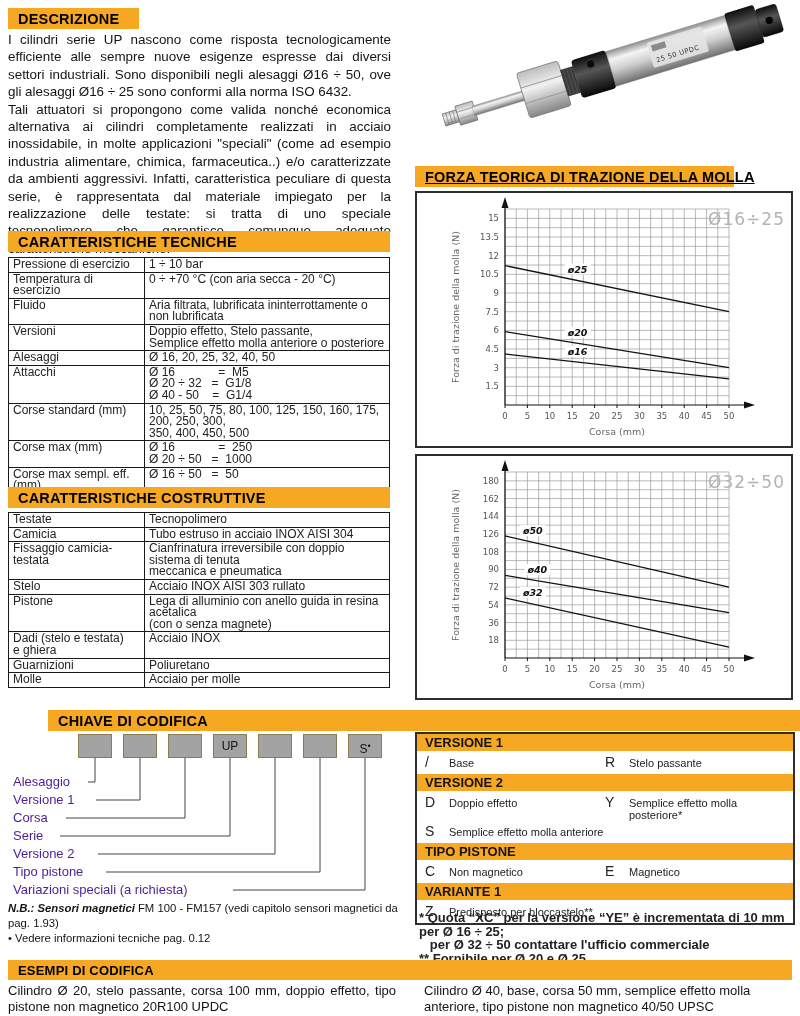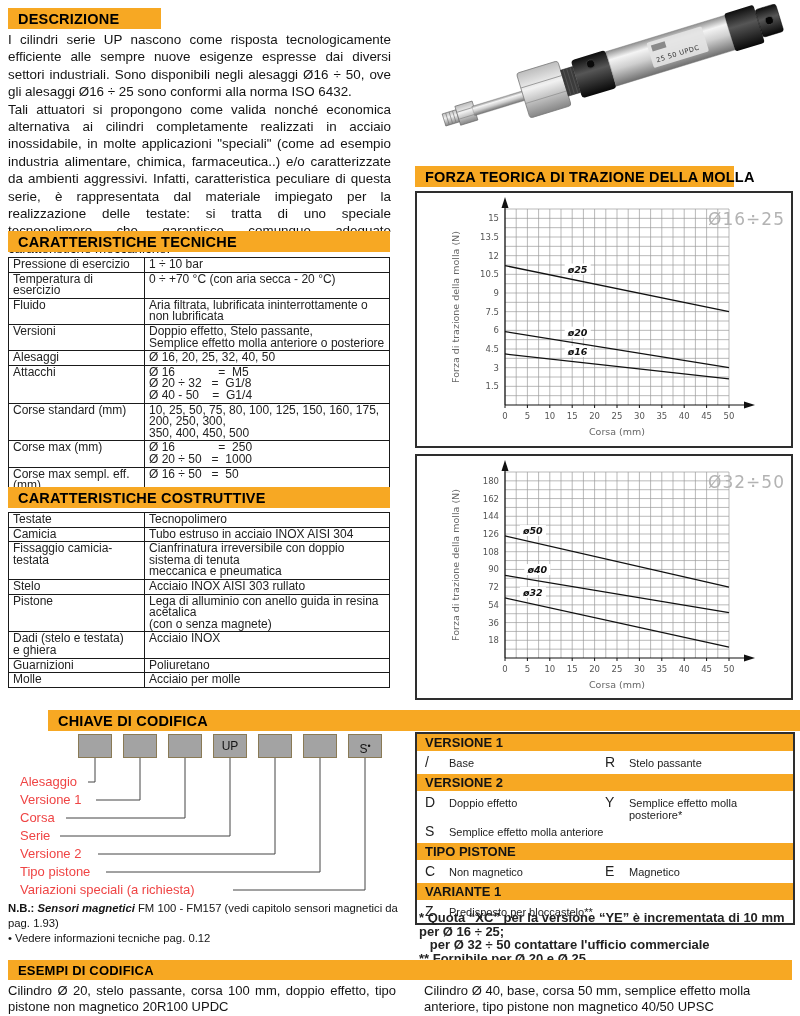--- a/index.html
+++ b/index.html
@@ -1,23 +1,23 @@
 <!DOCTYPE html>
 <html><head>
 <meta charset="utf-8">
 <style>
   html,body{margin:0;padding:0;background:#fff;}
   .page{position:relative;width:800px;height:1016px;background:#fff;overflow:hidden;
         font-family:"Liberation Sans",sans-serif;color:#141414;}
   .bar{position:absolute;background:#F7A823;color:#000;font-weight:bold;font-size:14.5px;
        height:21px;box-sizing:border-box;padding:3px 10px 0;letter-spacing:.2px;white-space:nowrap;}
-  .bar-desc{left:8px;top:8px;width:153px;}
+  .bar-desc{left:8px;top:8px;width:131px;}
   .bar-tec{left:8px;top:231px;width:382px;}
   .bar-cos{left:8px;top:487px;width:382px;}
-  .bar-forza{left:415px;top:166px;width:319px;}
+  .bar-forza{left:415px;top:166px;width:319px;text-decoration:underline;}
   .bar-chiave{left:8px;top:710px;width:784px;margin-left:40px;}
   .bar-esempi{left:8px;top:960px;width:784px;height:20px;font-size:13px;padding-top:3px;}
 
   .desc-body{position:absolute;left:8px;top:31px;width:383px;font-size:13.4px;line-height:17.4px;
              text-align:justify;}
   .desc-body p{margin:0;}
 
   table.spec{position:absolute;border-collapse:collapse;width:382px;font-size:12px;line-height:11.6px;
              table-layout:fixed;}
   table.spec td{border:1px solid #1a1a1a;padding:1px 4px;vertical-align:top;white-space:pre-wrap;color:#222;}
@@ -36,28 +36,28 @@
   .corner{font:17px "DejaVu Sans",sans-serif;fill:#b3b3b3;letter-spacing:1px;}
   .atitle{font:9.5px "DejaVu Sans",sans-serif;fill:#666;}
 
   .codifica{position:absolute;left:8px;top:734px;width:402px;height:170px;}
   .cod-box{position:absolute;top:0;width:34px;height:24px;background:#a3a3a3;border:1px solid #8a7a55;
            box-sizing:border-box;text-align:center;font-size:12px;line-height:22px;font-weight:normal;}
   .cod-box.b1{left:70px;} .cod-box.b2{left:115px;} .cod-box.b3{left:160px;} .cod-box.b4{left:205px;}
   .cod-box.b5{left:250px;} .cod-box.b6{left:295px;} .cod-box.b7{left:340px;}
   .cod-box sup{font-size:9px;vertical-align:4px;}
   .cod-lines{position:absolute;left:0;top:0;}
-  .cod-label{position:absolute;left:12px;font-size:13px;white-space:nowrap;color:#ef4444;}
+  .cod-label{position:absolute;left:5px;font-size:13px;white-space:nowrap;color:#4c1d95;}
   .cod-labels .cod-label:nth-of-type(1){top:40px;} .cod-labels .cod-label:nth-of-type(2){top:58px;}
   .cod-labels .cod-label:nth-of-type(3){top:76px;} .cod-labels .cod-label:nth-of-type(4){top:94px;}
   .cod-labels .cod-label:nth-of-type(5){top:112px;} .cod-labels .cod-label:nth-of-type(6){top:130px;}
   .cod-labels .cod-label:nth-of-type(7){top:148px;}
 
   .nb{position:absolute;left:8px;top:901px;width:402px;font-size:11.3px;line-height:15px;}
-  .nb .bold{font-weight:bold;}
+  .nb .bold{font-weight:bold;font-style:italic;}
   .nb .bi{font-weight:bold;font-style:italic;}
 
   .vblock{position:absolute;left:415px;top:732px;width:380px;border:2px solid #2e2e2e;box-sizing:border-box;background:#fff;}
   .vbar{background:#F7A823;font-weight:bold;font-size:13px;height:17px;box-sizing:border-box;padding:1px 8px 0;}
   .vitems{display:grid;grid-template-columns:1fr 1fr;padding:2px 8px 3px;}
   .vitem{display:flex;align-items:baseline;gap:10px;padding:1px 0;}
   .vcode{font-size:14px;min-width:14px;color:#222;}
   .vlabel{font-size:11px;color:#222;}
 
   .vfoot{position:absolute;left:419px;top:911px;width:376px;font-size:13px;line-height:13.5px;

